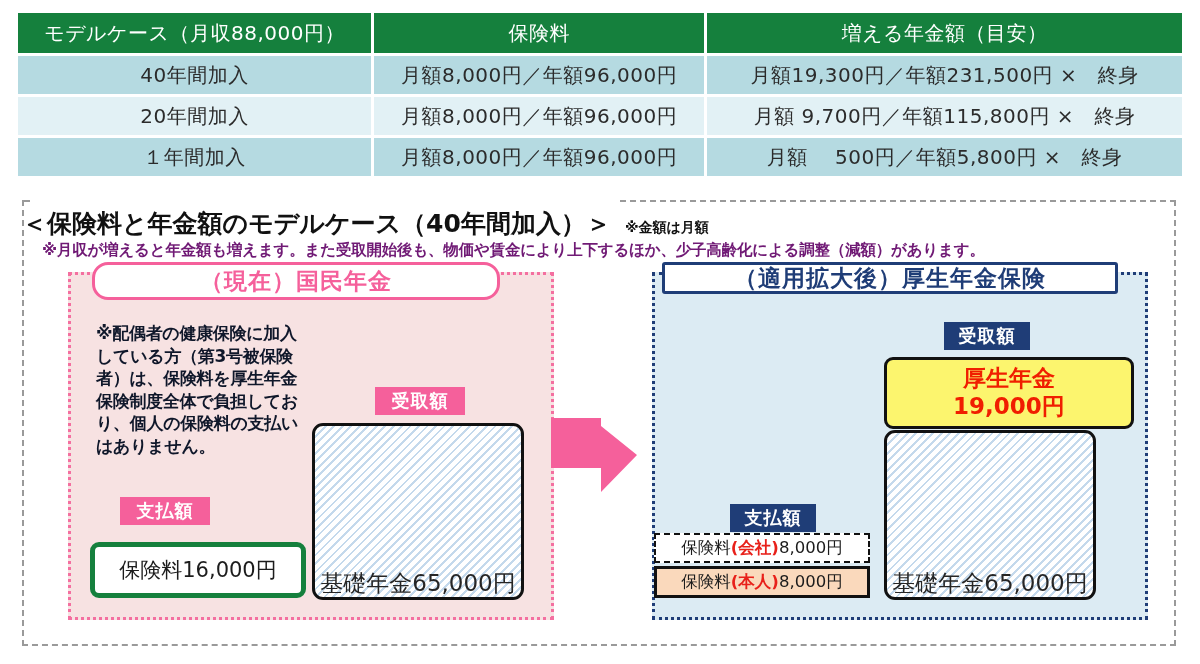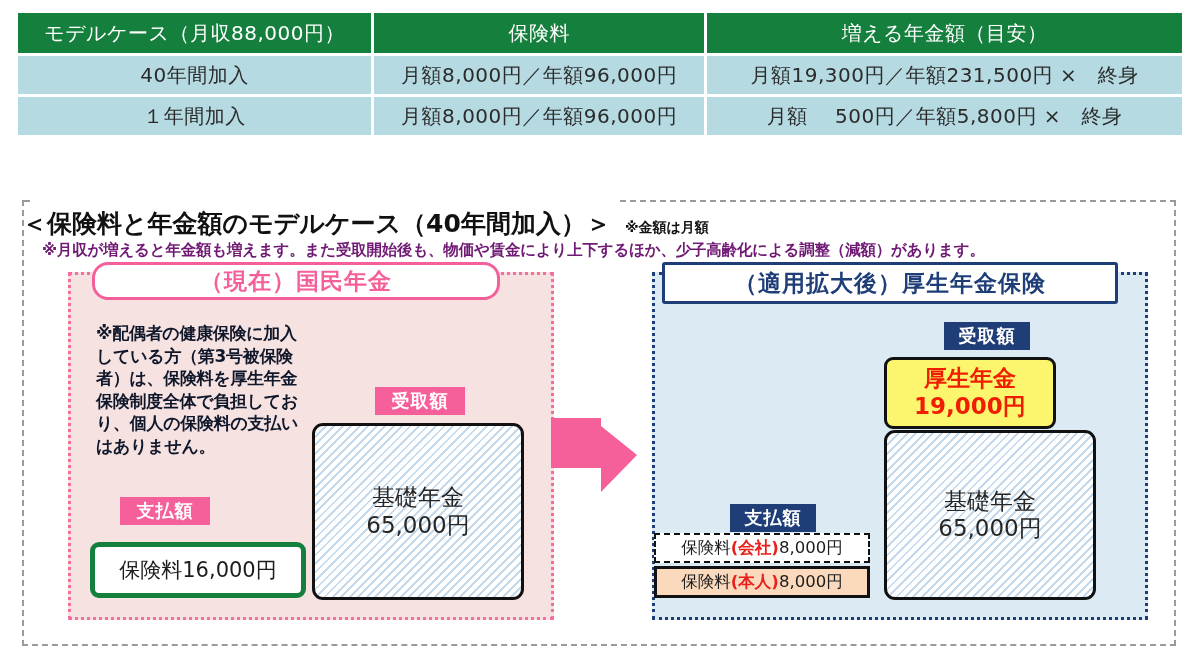--- a/index.html
+++ b/index.html
@@ -204,22 +204,21 @@
     border: 3px solid #111111;
     border-radius: 11px;
     box-sizing: border-box;
     background-color: #ffffff;
     background-image: repeating-linear-gradient(
       -45deg,
       #C4D9EC 0px, #C4D9EC 2px,
       #ffffff 2px, #ffffff 6px
     );
     display: flex;
-    flex-direction: column;
-    align-items: center;
+    align-items: flex-end;
     justify-content: center;
     line-height: 1.18;
     color: #262626;
   }
   .hatch-left {
     left: 312px; top: 423px;
     width: 212px; height: 177px;
     font-size: 23px;
   }
 
@@ -241,21 +240,21 @@
     height: 348px;
     background: #DCEBF3;
     border: 3px dotted #1F3D77;
     box-sizing: border-box;
   }
   .panel-right-header {
     position: absolute;
     left: 662px;
     top: 262px;
     width: 456px;
-    height: 42px;
+    height: 32px;
     background: #ffffff;
     border: 3px solid #1F3D77;
     border-radius: 3px;
     box-sizing: border-box;
     display: flex;
     align-items: center;
     justify-content: center;
     color: #1F3D77;
     font-size: 23px;
     font-weight: bold;
@@ -268,21 +267,21 @@
   }
   .badge-pay-right {
     left: 730px; top: 504px;
     width: 86px; height: 28px;
     font-size: 18px;
   }
 
   .box-yellow {
     position: absolute;
     left: 884px; top: 357px;
-    width: 172px; height: 72px;
+    width: 250px; height: 72px;
     background: #FCF56E;
     border: 3px solid #111111;
     border-radius: 9px;
     box-sizing: border-box;
     display: flex;
     flex-direction: column;
     align-items: center;
     justify-content: center;
     color: #F01E00;
     font-size: 23px;
@@ -337,20 +336,25 @@
         <th style="width:28.5%">保険料</th>
         <th style="width:41%">増える年金額（目安）</th>
       </tr>
     </thead>
     <tbody>
       <tr class="row-a">
         <td class="c1">40年間加入</td>
         <td>月額8,000円／年額96,000円</td>
         <td>月額19,300円／年額231,500円 ×　終身</td>
       </tr>
+      <tr class="row-b">
+        <td class="c1">20年間加入</td>
+        <td>月額8,000円／年額96,000円</td>
+        <td>月額 9,700円／年額115,800円 ×　終身</td>
+      </tr>
       <tr class="row-a">
         <td class="c1">１年間加入</td>
         <td>月額8,000円／年額96,000円</td>
         <td>月額　 500円／年額5,800円 ×　終身</td>
       </tr>
     </tbody>
   </table>
 </div>
 
 <div class="section-title-row">

